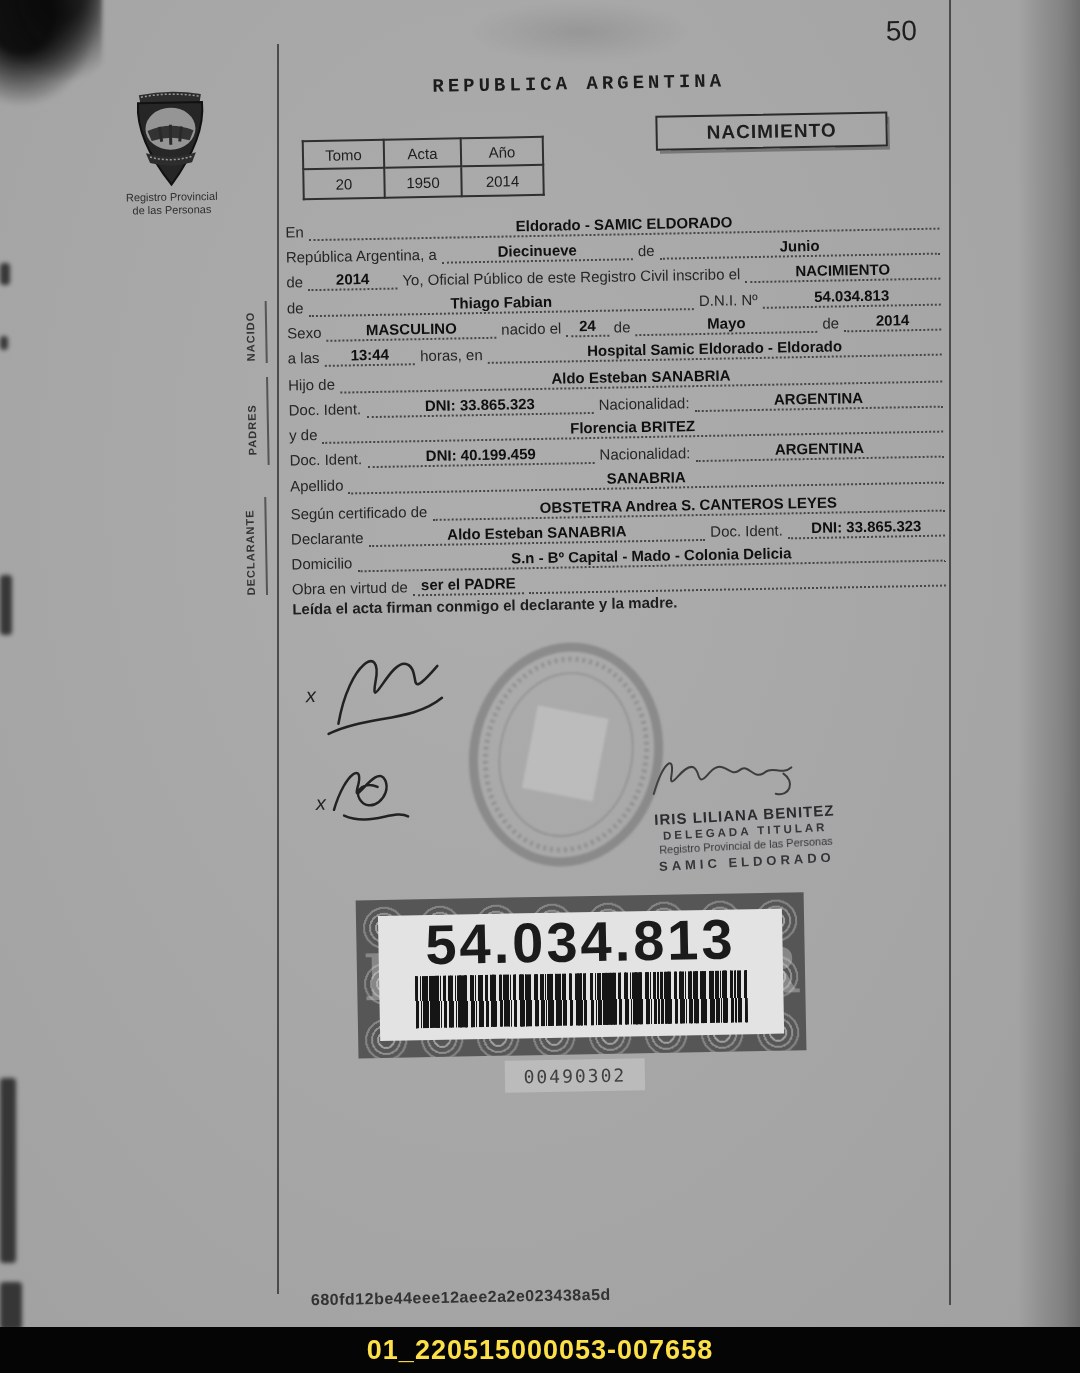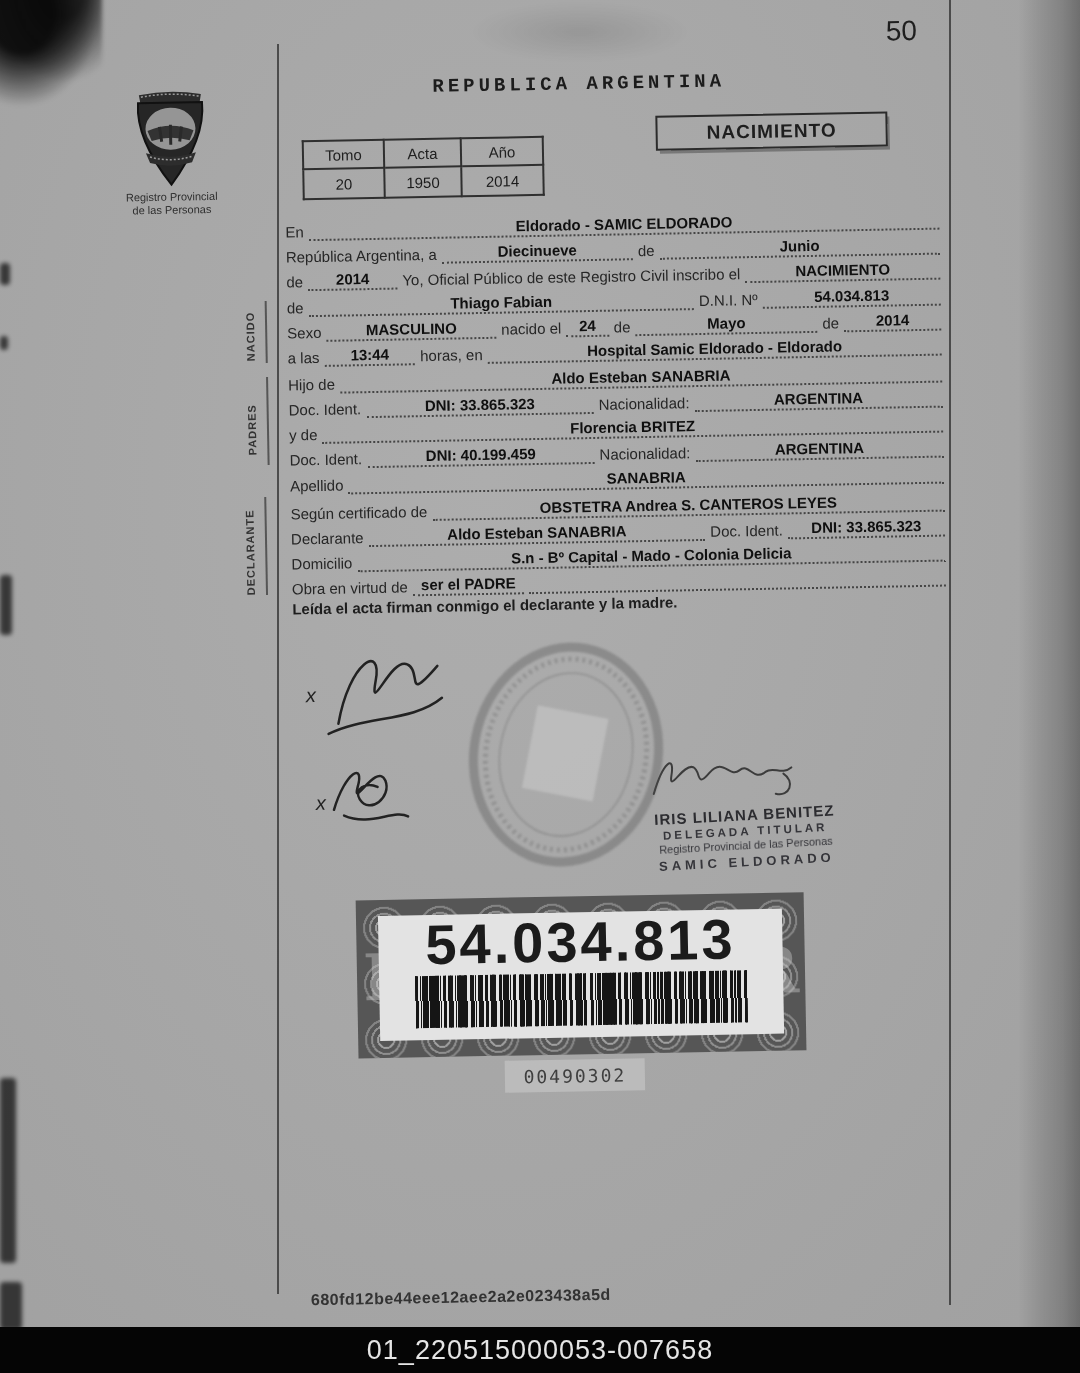--- a/index.html
+++ b/index.html
@@ -80,21 +80,21 @@
       repeating-linear-gradient(90deg,#151515 0 1px,transparent 1px 5px),
       repeating-linear-gradient(90deg,transparent 0 17px,#151515 17px 22px,transparent 22px 29px);}
 
   #serial-patch{left:498px;top:1060px;width:140px;height:32px;background:rgba(225,225,225,.35);
     display:flex;align-items:center;justify-content:center;}
   #serial-text{font-family:"DejaVu Sans Mono",monospace;font-size:18px;letter-spacing:2px;color:#3f3f3f;}
 
   #footer-hash{left:300px;top:1287px;font-size:16px;font-weight:bold;letter-spacing:.5px;color:#333;}
   #bottom-bar{left:0;top:1327px;width:1080px;height:46px;background:#050505;
     display:flex;align-items:center;justify-content:center;}
-  #bottom-bar-text{color:#e5e5e5;font-size:27px;letter-spacing:1px;}
+  #bottom-bar-text{color:#fde047;font-size:27px;letter-spacing:1px;font-weight:bold;}
 </style>
 </head>
 <body>
 
 <div class="abs" id="blob-tl"></div>
 <div class="abs" id="band-right"></div>
 <div class="abs" id="smudge-top"></div>
 <div class="abs edge-mark" style="top:263px;width:10px;height:22px;"></div>
 <div class="abs edge-mark" style="top:336px;width:8px;height:14px;"></div>
 <div class="abs edge-mark" style="top:575px;width:12px;height:60px;"></div>

